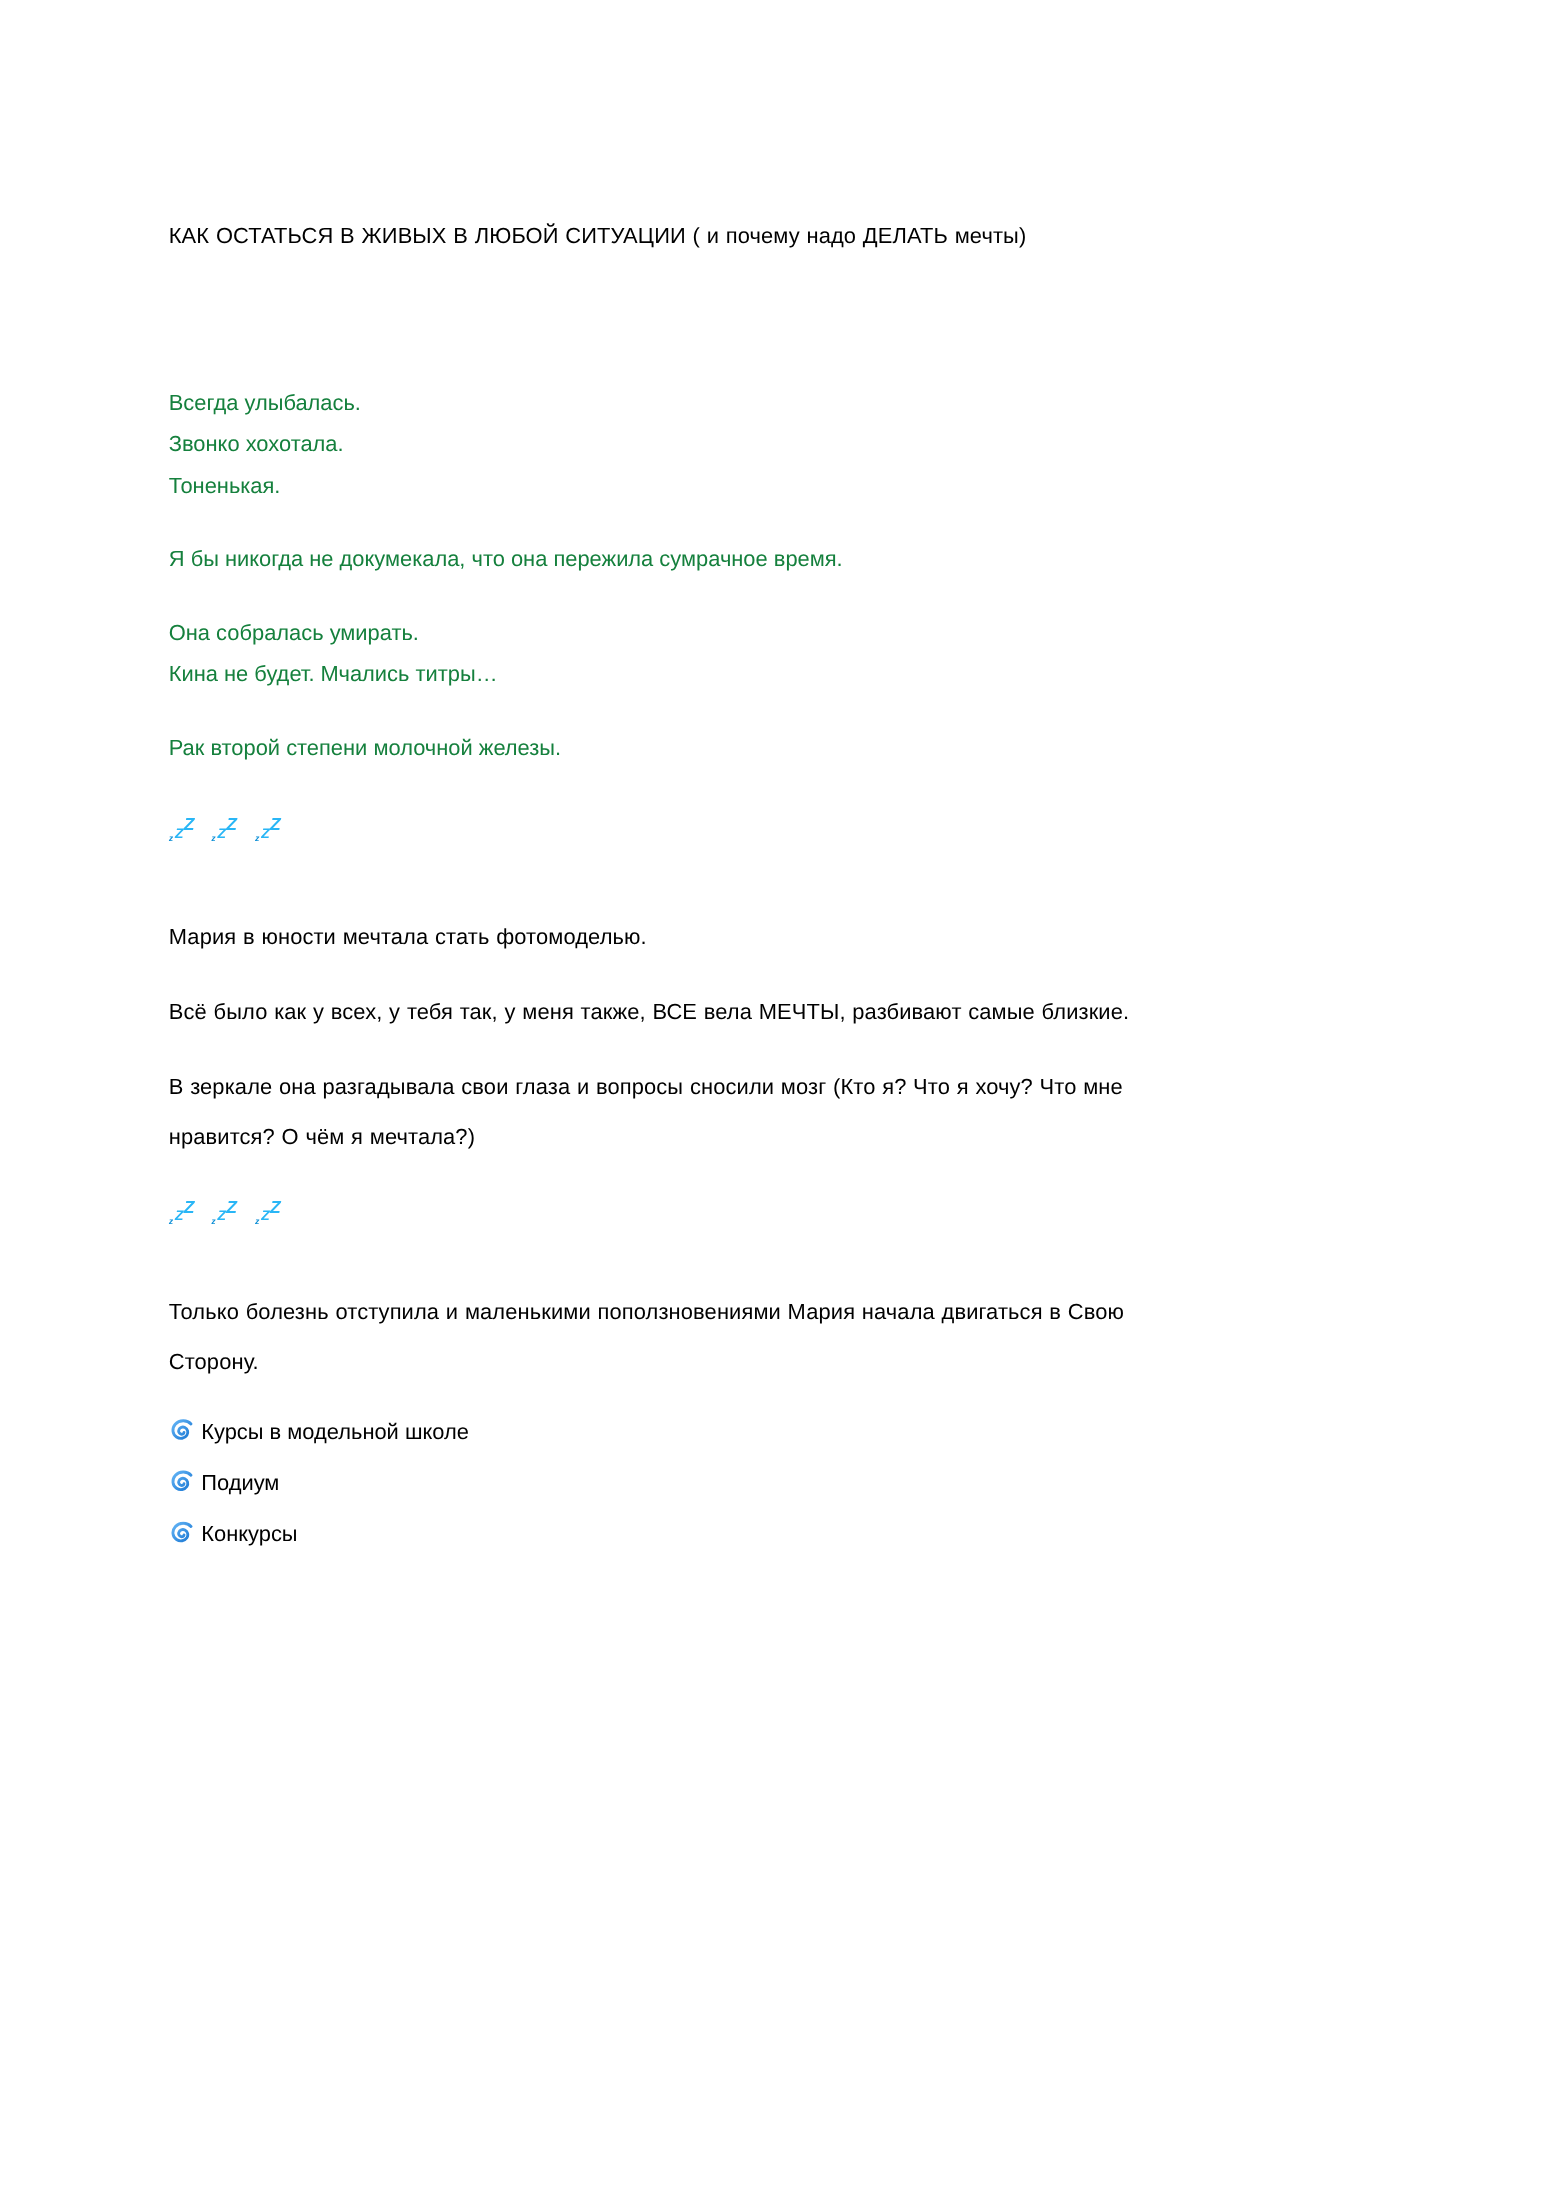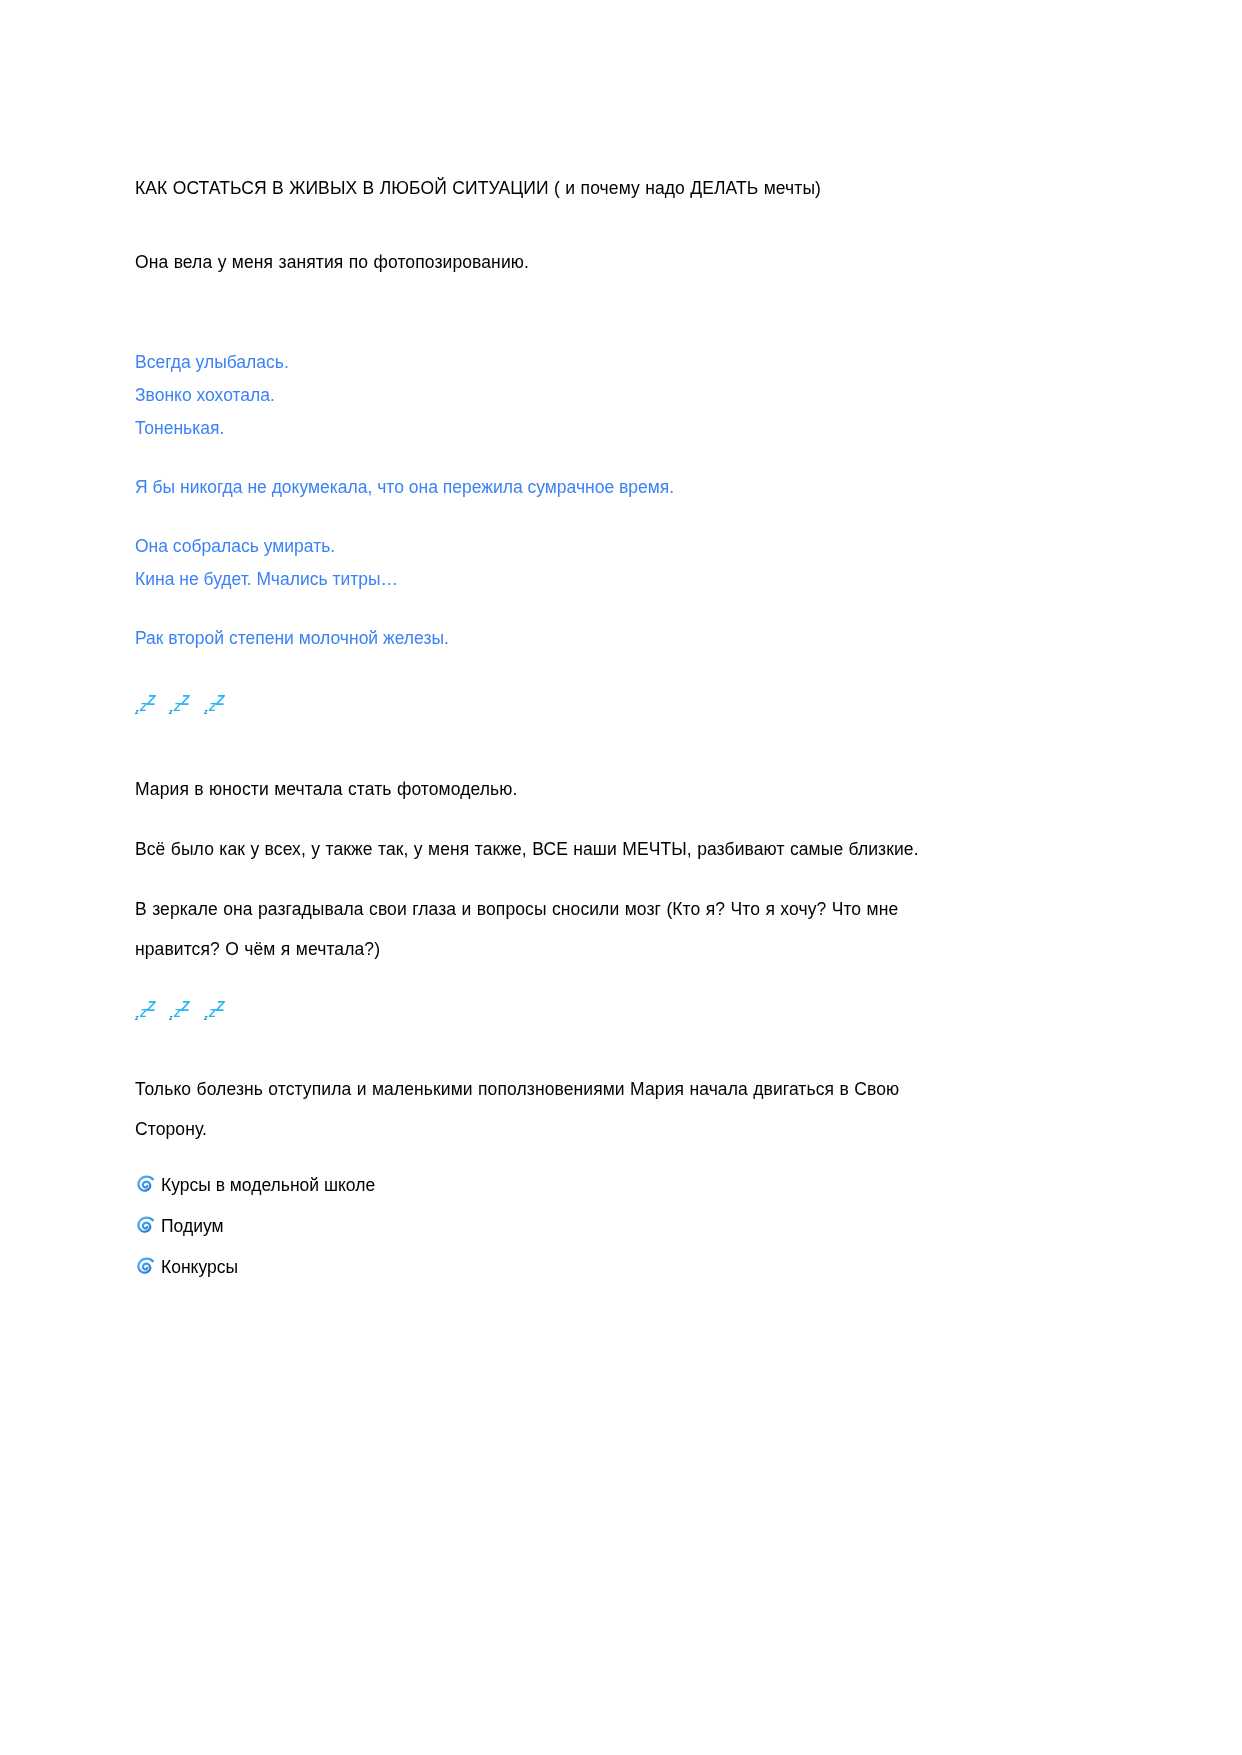--- a/index.html
+++ b/index.html
@@ -40,21 +40,21 @@
   .gap-44 { height: 44px; }
   .gap-50 { height: 50px; }
   .gap-20 { height: 20px; }
   .gap-34 { height: 34px; }
   .gap-64 { height: 64px; }
 
   .tight-line {
     margin: 0;
     font-size: 17.5px;
     line-height: 33px;
-    color: #3b82f6;
+    color: #15803d;
   }
 
   
   .zzz-row {
     display: block;
     line-height: 30px;
     height: 30px;
     white-space: nowrap;
   }
   .zzz-glyph {
@@ -87,21 +87,20 @@
 </head>
 <body>
 
 <div class="page">
   <div class="doc-body">
 
     <p class="para">КАК ОСТАТЬСЯ В ЖИВЫХ В ЛЮБОЙ СИТУАЦИИ ( и почему надо ДЕЛАТЬ мечты)</p>
 
     <div class="gap-34"></div>
 
-    <p class="para">Она вела у меня занятия по фотопозированию.</p>
 
     <div class="gap-64"></div>
 
     <p class="tight-line">Всегда улыбалась.</p>
     <p class="tight-line">Звонко хохотала.</p>
     <p class="tight-line">Тоненькая.</p>
 
     <div class="gap-26"></div>
 
     <p class="tight-line">Я бы никогда не докумекала, что она пережила сумрачное время.</p>
@@ -140,21 +139,21 @@
         </svg>
       </span>
     </div>
 
     <div class="gap-50"></div>
 
     <p class="para">Мария в юности мечтала стать фотомоделью.</p>
 
     <div class="gap-20"></div>
 
-    <p class="para">Всё было как у всех, у также так, у меня также, ВСЕ наши МЕЧТЫ, разбивают самые близкие.</p>
+    <p class="para">Всё было как у всех, у тебя так, у меня также, ВСЕ вела МЕЧТЫ, разбивают самые близкие.</p>
 
     <div class="gap-20"></div>
 
     <p class="para">В зеркале она разгадывала свои глаза и вопросы сносили мозг (Кто я? Что я хочу? Что мне нравится? О чём я мечтала?)</p>
 
     <div class="gap-26"></div>
 
     <div class="zzz-row">
       <span class="zzz-glyph">
         <svg viewBox="0 0 26 22" width="26" height="22" xmlns="http://www.w3.org/2000/svg">

